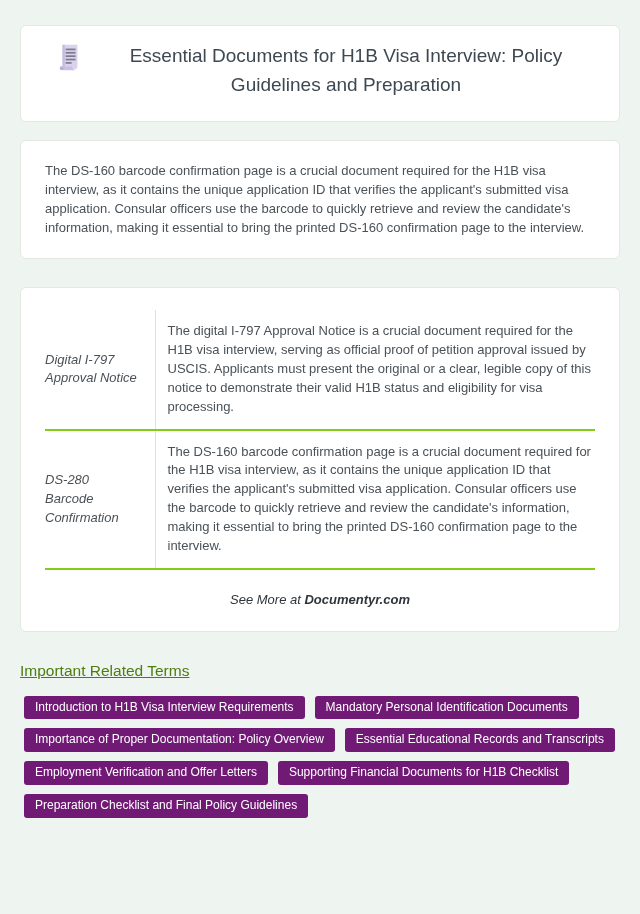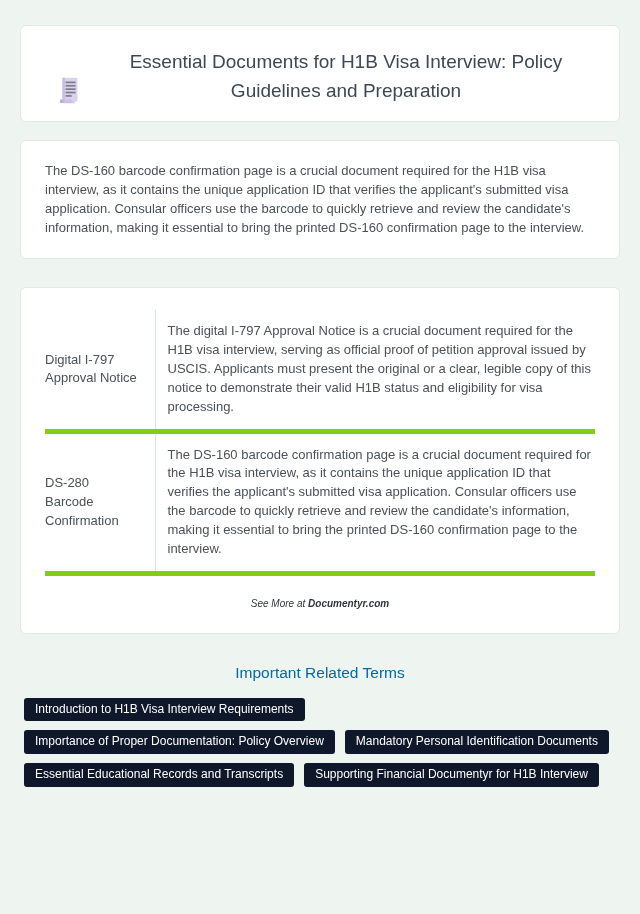--- a/index.html
+++ b/index.html
@@ -16,21 +16,21 @@
     background: #ffffff;
     border: 1px solid #e3e8e5;
     border-radius: 6px;
   }
 
   
   .title-card {
     padding: 16px 20px;
     margin-bottom: 18px;
     display: flex;
-    align-items: flex-end;
+    align-items: flex-start;
     justify-content: center;
     gap: 22px;
     min-height: 97px;
   }
   .page-title {
     font-size: 19px;
     font-weight: 400;
     color: #3d4852;
     text-align: center;
     line-height: 1.5;
@@ -52,50 +52,50 @@
   table.terms-table {
     width: 100%;
     border-collapse: collapse;
     font-size: 13px;
     color: #4a5157;
   }
   .terms-table td {
     vertical-align: middle;
     padding: 12px 0;
     line-height: 1.45;
-    border-bottom: 5px solid #84cc16;
+    border-bottom: 2px solid #84cc16;
   }
-  .terms-table td.term-cell { width: 110px; padding-right: 16px; }
+  .terms-table td.term-cell { width: 110px; padding-right: 16px; font-style: italic; }
   .terms-table td.desc-cell { border-left: 1px solid #dde2e2; padding-left: 12px; }
 
   .see-more {
     text-align: center;
     font-style: italic;
-    font-size: 10px;
+    font-size: 13px;
     color: #2f353a;
     padding: 22px 0 10px;
   }
   .see-more .brand { font-weight: 700; cursor: pointer; }
 
   
   .related-heading {
-    text-align: center;
     font-size: 15.5px;
     font-weight: 500;
-    color: #0369a1;
+    color: #4d7c0f;
     margin: 30px 0 16px;
+    text-decoration: underline;
   }
   .tags {
     padding: 0 4px;
     display: flex;
     flex-wrap: wrap;
     gap: 9px 10px;
   }
   .tag {
-    background: #0f172a;
+    background: #701a75;
     color: #ffffff;
     font-size: 12px;
     line-height: 1.15;
     padding: 5px 11px;
     border-radius: 3px;
     white-space: nowrap;
     cursor: pointer;
   }
 </style>
 </head>
@@ -138,27 +138,29 @@
         </tbody>
     </table>
     <p class="see-more"><span>See More at </span><span class="brand">Documentyr.com</span></p>
   </div>
 
   <h2 class="related-heading">Important Related Terms</h2>
   <div class="tags">
 
       <span class="tag">Introduction to H1B Visa Interview Requirements</span>
 
+      <span class="tag">Mandatory Personal Identification Documents</span>
+
       <span class="tag">Importance of Proper Documentation: Policy Overview</span>
-
-      <span class="tag">Mandatory Personal Identification Documents</span>
 
       <span class="tag">Essential Educational Records and Transcripts</span>
 
+      <span class="tag">Employment Verification and Offer Letters</span>
 
 
-      <span class="tag">Supporting Financial Documentyr for H1B Interview</span>
+      <span class="tag">Supporting Financial Documents for H1B Checklist</span>
 
 
 
+      <span class="tag">Preparation Checklist and Final Policy Guidelines</span>
     </div>
 
 </div>
 
 </body></html>

